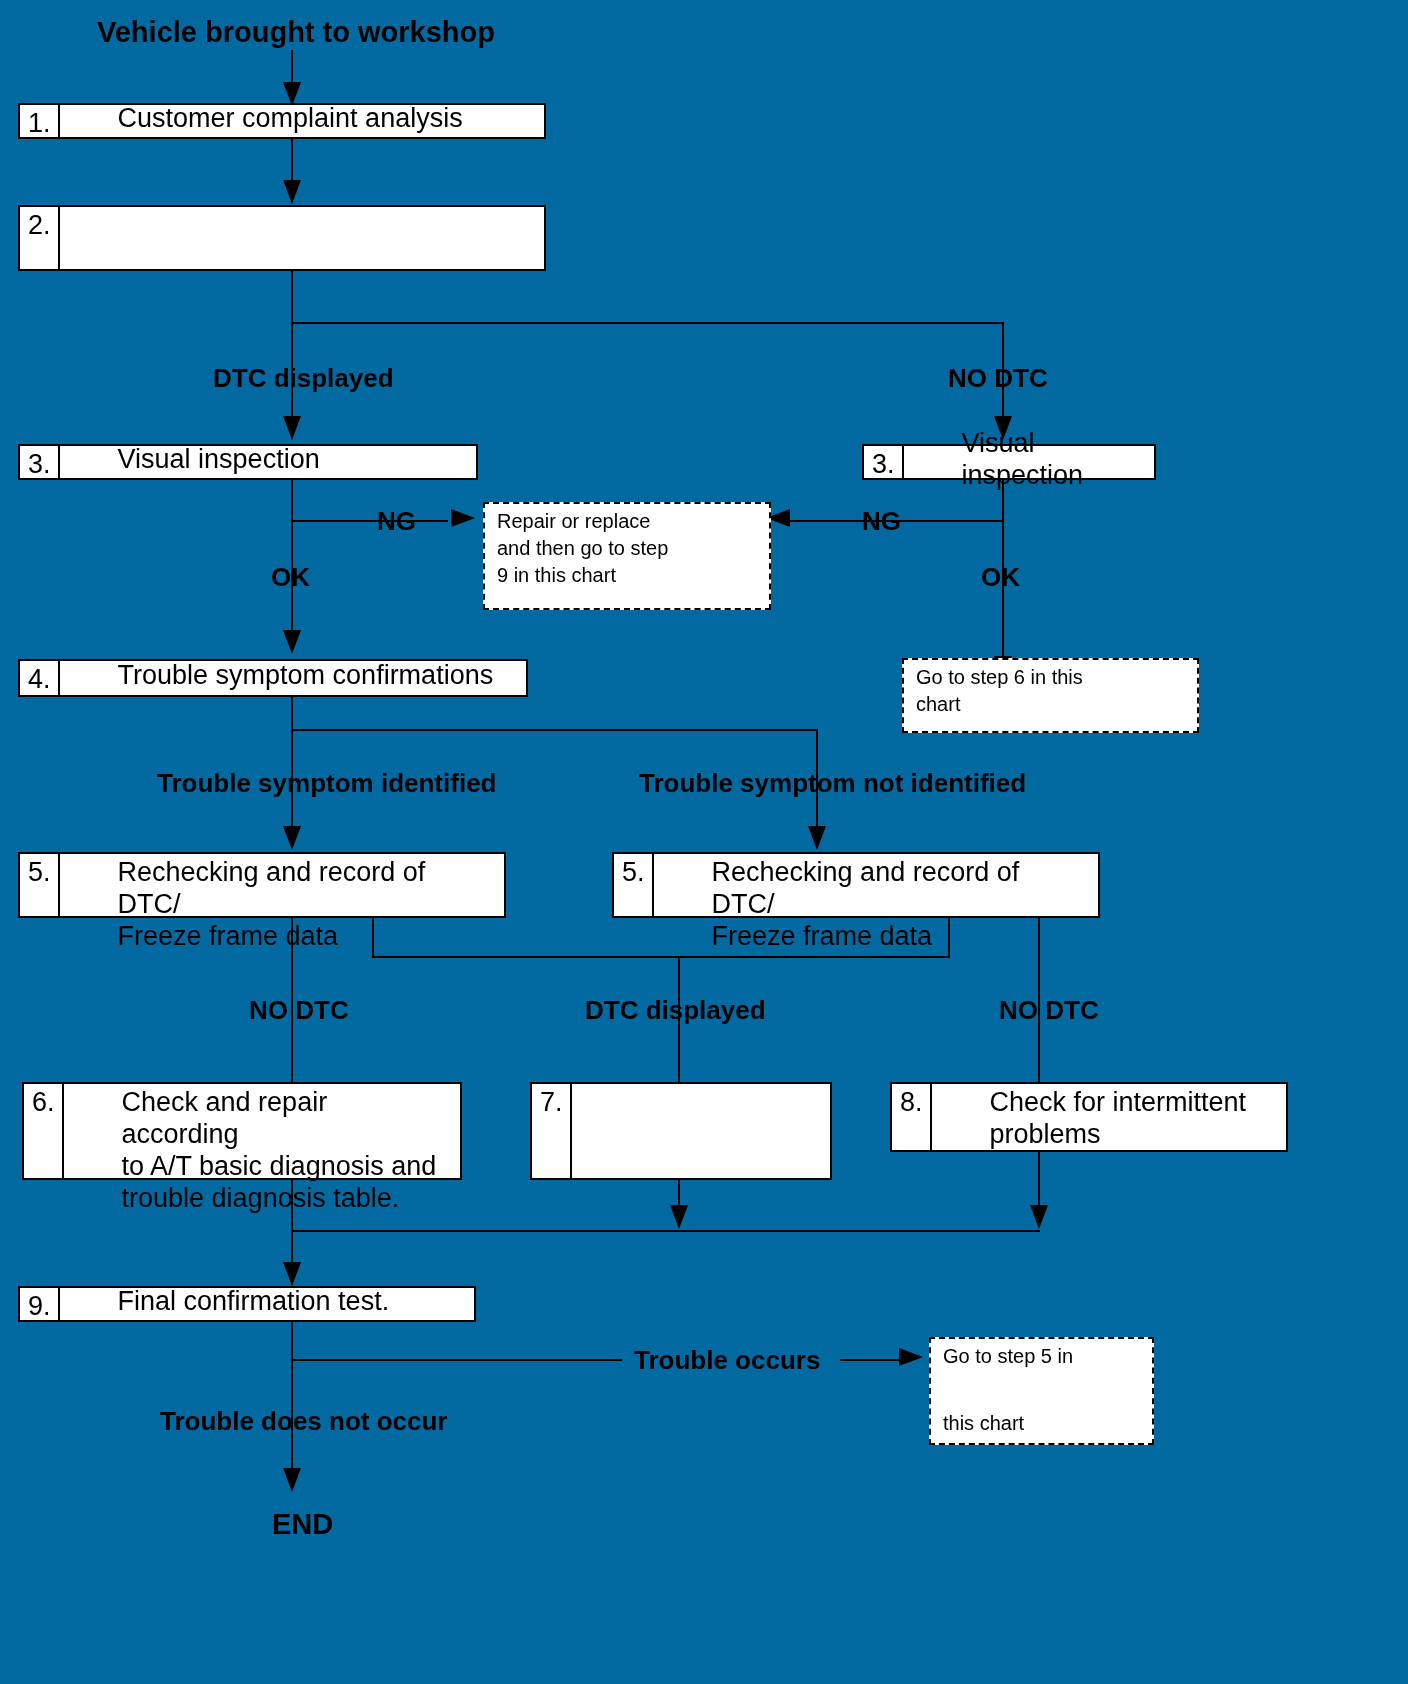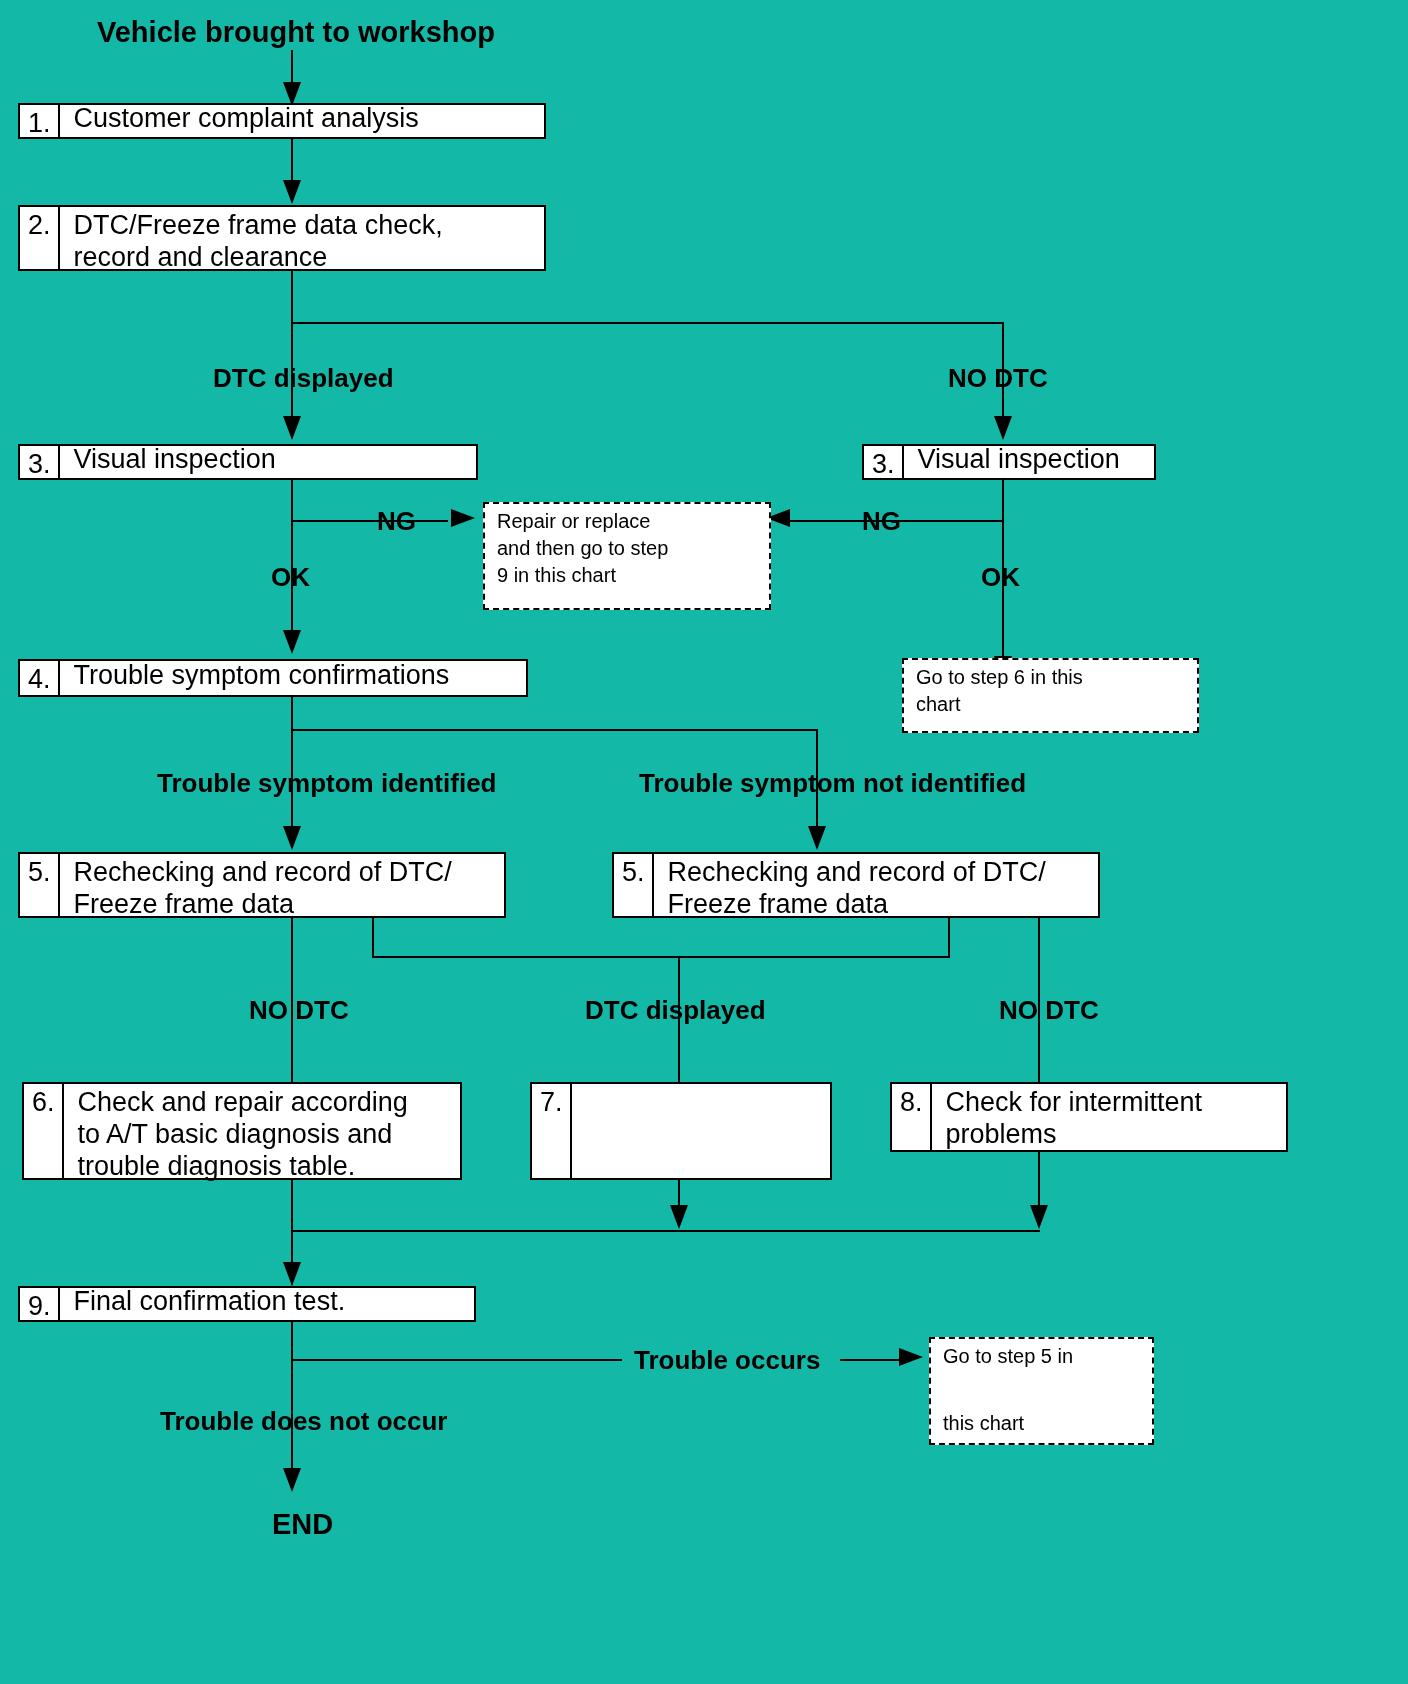--- a/index.html
+++ b/index.html
@@ -4,21 +4,21 @@
 <style>
   html,body{margin:0;padding:0;background:#fff;}
   body{
     font-family:"Liberation Sans", sans-serif;
     color:#000;
   }
   #chart{
     position:relative;
     width:1408px;
     height:1684px;
-    background:#14b8a6;
+    background:#0369a1;
     overflow:hidden;
   }
   
   .node{
     position:absolute;
     box-sizing:border-box;
     border:2px solid #000;
     background:#fff;
     display:flex;
     align-items:stretch;
@@ -32,20 +32,21 @@
     display:flex;
     align-items:flex-start;
     font-size:27px;
     white-space:nowrap;
   }
   .node .body{
     padding:3px 10px 8px 14px;
     display:flex;
     align-items:center;
     flex:1;
+    margin-left:44px;
   }
   .node.multiline .body{align-items:flex-start;}
   .node.multiline .num{padding-top:3px;}
 
   .dashed{
     position:absolute;
     box-sizing:border-box;
     border:2px dashed #000;
     background:#fff;
     font-size:20px;
@@ -101,24 +102,20 @@
   <div class="node" style="left:18px; top:103px; width:528px; height:36px;">
     <span class="num">1.</span>
     <span class="body">Customer complaint analysis</span>
   </div>
 
   <div class="vline" style="left:291px; top:139px; height:62px;"></div>
   <div class="arr-down" style="left:283px; top:180px;"></div>
 
   <div class="node multiline" style="left:18px; top:205px; width:528px; height:66px;">
     <span class="num">2.</span>
-    <span class="body" style="flex-direction:column;">
-      <span>DTC/Freeze frame data check,</span>
-      <span>record and clearance</span>
-    </span>
   </div>
 
   <div class="vline" style="left:291px; top:271px; height:145px;"></div>
   <div class="hline" style="left:291px; top:322px; width:713px;"></div>
   <div class="vline" style="left:1002px; top:322px; height:97px;"></div>
 
   <div class="freetext" style="left:213px; top:365px;">DTC displayed</div>
   <div class="freetext" style="left:948px; top:365px;">NO DTC</div>
 
   <div class="arr-down" style="left:283px; top:416px;"></div>

